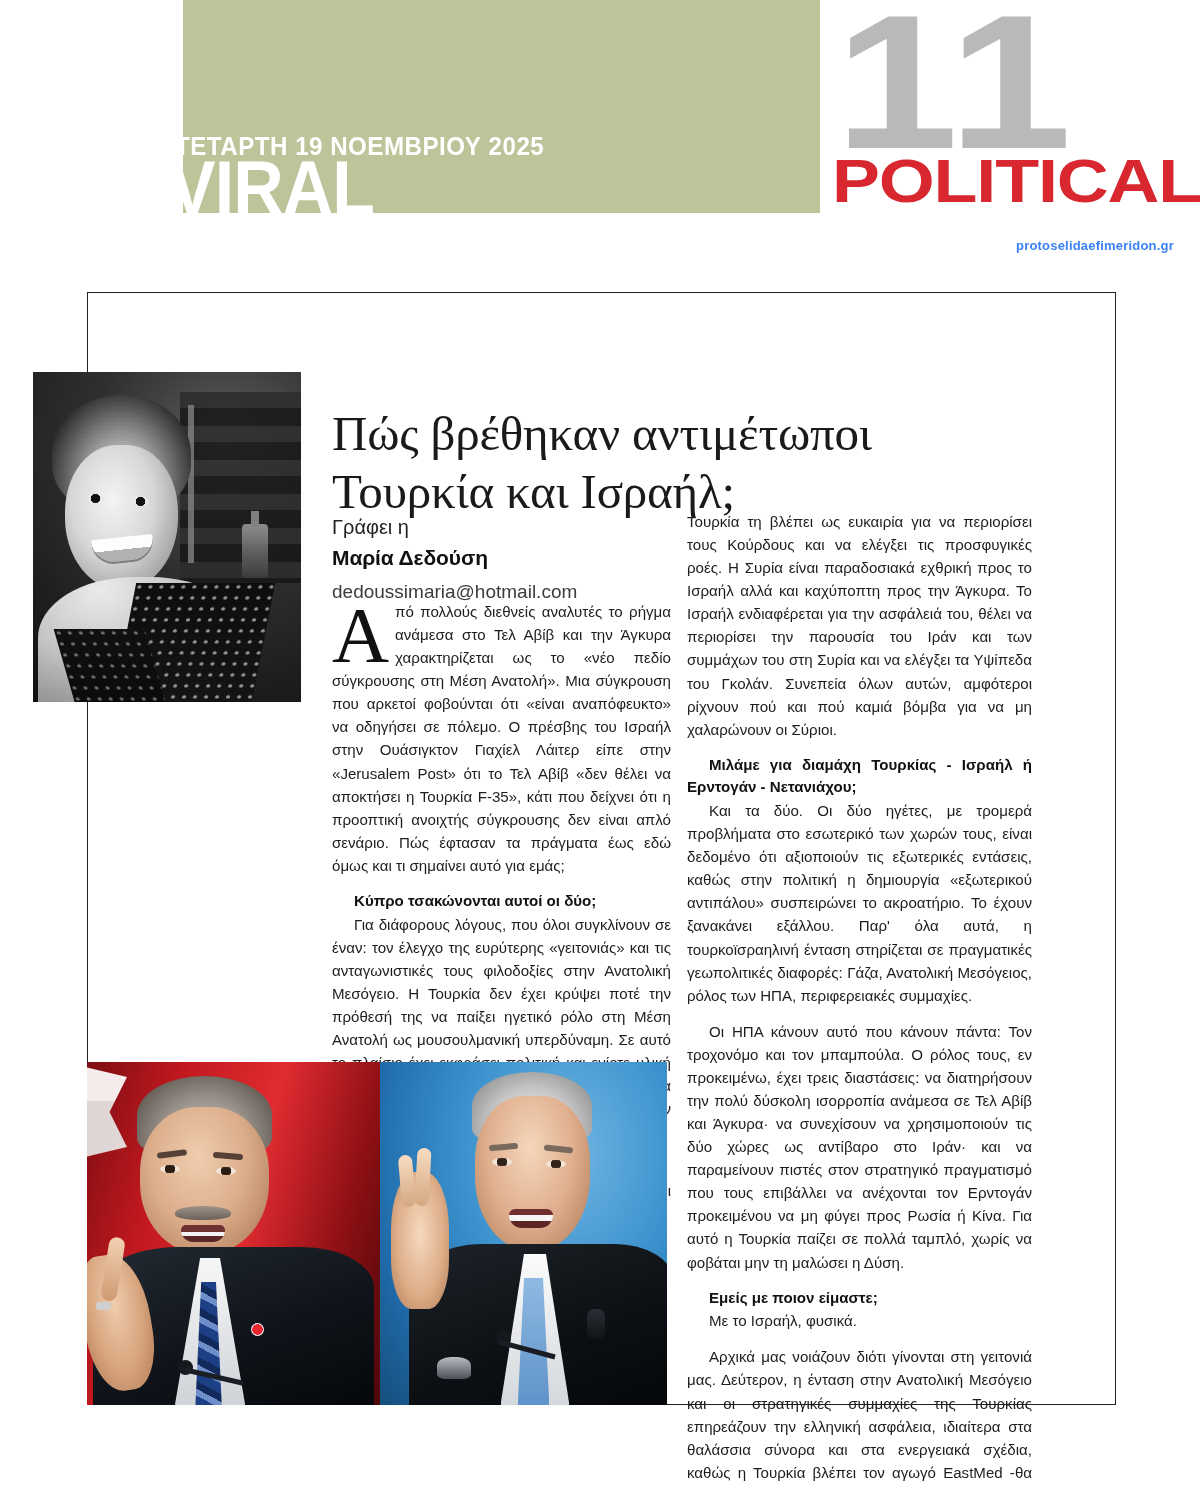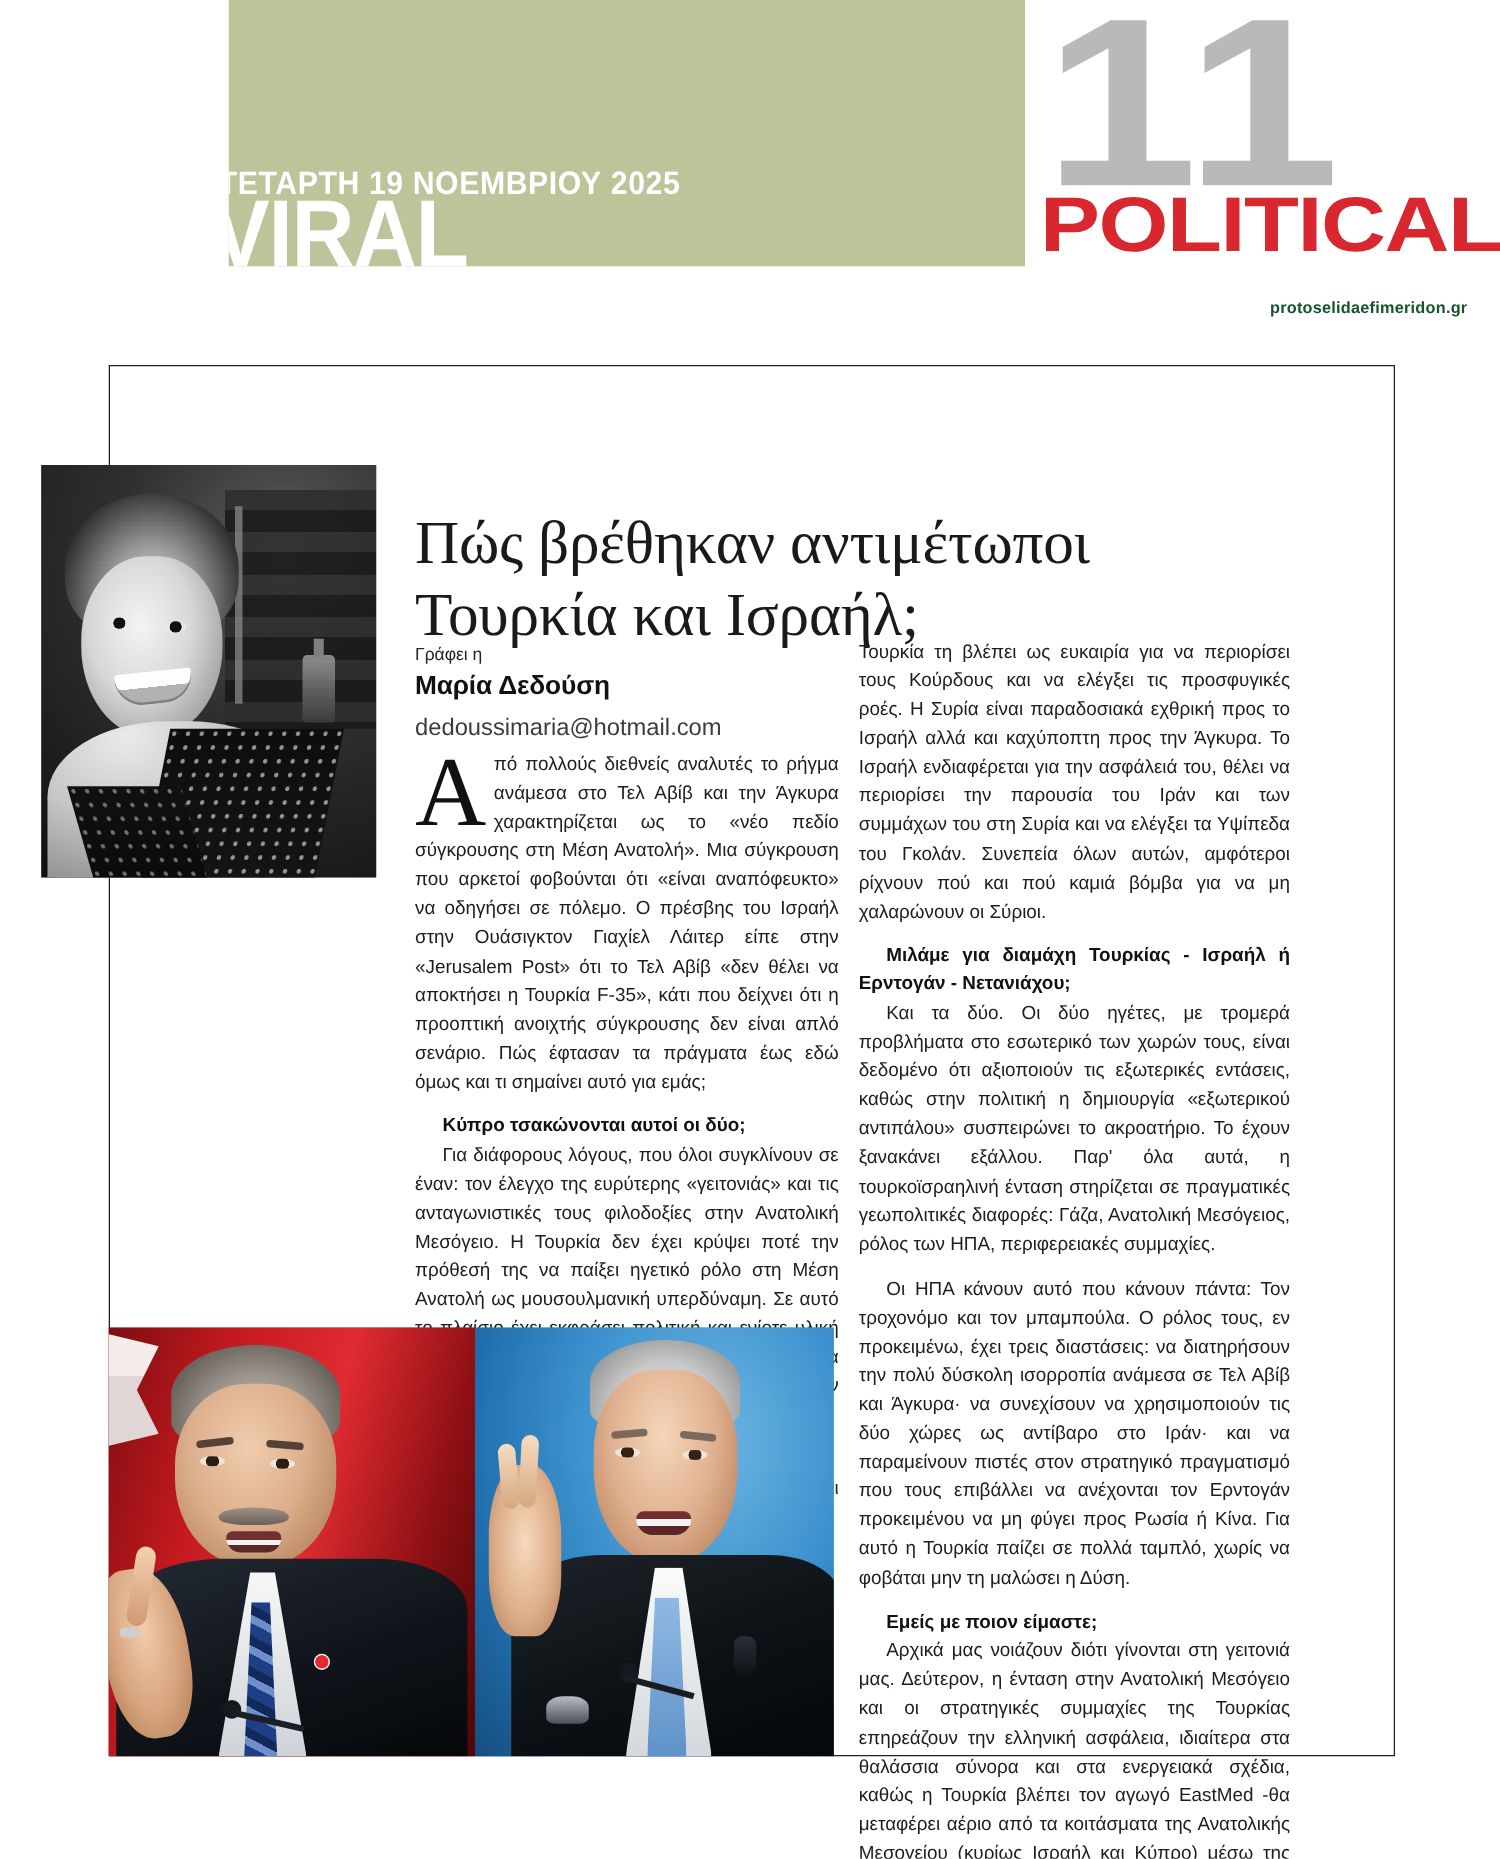--- a/index.html
+++ b/index.html
@@ -49,21 +49,21 @@
   .political-word{
     position:absolute;left:832px;top:150px;
     font-size:62px;line-height:1;font-weight:700;
     color:#d8272e;letter-spacing:-1px;
     font-family:"Liberation Sans", sans-serif;
     transform:scaleX(1.16);transform-origin:left top;
     white-space:nowrap;
   }
   .site-url{
     position:absolute;left:1016px;top:238px;
-    font-size:13px;font-weight:700;color:#14532d;
+    font-size:13px;font-weight:700;color:#3b82f6;
     letter-spacing:.2px;
     font-family:"Liberation Sans", sans-serif;
     white-space:nowrap;
   }
 
   
   #article-frame{
     position:absolute;left:87px;top:292px;
     width:1029px;height:1113px;
     border:1.5px solid #231f20;
@@ -130,21 +130,21 @@
     position:absolute;left:332px;top:372px;width:600px;
     font-family:"Liberation Serif", serif;
     font-size:49px;line-height:1.19;
     font-weight:400;color:#1a1a1a;
     letter-spacing:-.2px;
   }
   #headline .hl-line{display:block;}
 
   
   #byline{position:absolute;left:332px;top:513px;width:320px;}
-  .by-pre{font-size:14px;color:#232323;line-height:1.45;}
+  .by-pre{font-size:20px;color:#232323;line-height:1.45;}
   .by-name{font-size:21px;font-weight:700;color:#111111;line-height:1.5;letter-spacing:-.1px;}
   .by-mail{font-size:19px;color:#3c3c3c;line-height:1.9;}
 
   
   .col{
     position:absolute;
     font-size:15.1px;line-height:1.53;
     color:#1d1d1d;
     text-align:justify;
     font-family:"Liberation Sans", sans-serif;
@@ -316,20 +316,21 @@
   <p class="subhead">Διεκδικούν και τη Συρία;</p>
   <p>Η Συρία έχει την κακή τύχη να βρίσκεται ανάμεσά τους. Η</p>
 </div>
 
 <div id="col-right" class="col">
   <p class="tight no-ind">Τουρκία τη βλέπει ως ευκαιρία για να περιορίσει τους Κούρδους και να ελέγξει τις προσφυγικές ροές. Η Συρία είναι παραδοσιακά εχθρική προς το Ισραήλ αλλά και καχύποπτη προς την Άγκυρα. Το Ισραήλ ενδιαφέρεται για την ασφάλειά του, θέλει να περιορίσει την παρουσία του Ιράν και των συμμάχων του στη Συρία και να ελέγξει τα Υψίπεδα του Γκολάν. Συνεπεία όλων αυτών, αμφότεροι ρίχνουν πού και πού καμιά βόμβα για να μη χαλαρώνουν οι Σύριοι.</p>
   <p class="subhead">Μιλάμε για διαμάχη Τουρκίας - Ισραήλ ή Ερντογάν - Νετανιάχου;</p>
   <p class="tight">Και τα δύο. Οι δύο ηγέτες, με τρομερά προβλήματα στο εσωτερικό των χωρών τους, είναι δεδομένο ότι αξιοποιούν τις εξωτερικές εντάσεις, καθώς στην πολιτική η δημιουργία «εξωτερικού αντιπάλου» συσπειρώνει το ακροατήριο. Το έχουν ξανακάνει εξάλλου. Παρ' όλα αυτά, η τουρκοϊσραηλινή ένταση στηρίζεται σε πραγματικές γεωπολιτικές διαφορές: Γάζα, Ανατολική Μεσόγειος, ρόλος των ΗΠΑ, περιφερειακές συμμαχίες.</p>
   <p class="tight">Οι ΗΠΑ κάνουν αυτό που κάνουν πάντα: Τον τροχονόμο και τον μπαμπούλα. Ο ρόλος τους, εν προκειμένω, έχει τρεις διαστάσεις: να διατηρήσουν την πολύ δύσκολη ισορροπία ανάμεσα σε Τελ Αβίβ και Άγκυρα· να συνεχίσουν να χρησιμοποιούν τις δύο χώρες ως αντίβαρο στο Ιράν· και να παραμείνουν πιστές στον στρατηγικό πραγματισμό που τους επιβάλλει να ανέχονται τον Ερντογάν προκειμένου να μη φύγει προς Ρωσία ή Κίνα. Για αυτό η Τουρκία παίζει σε πολλά ταμπλό, χωρίς να φοβάται μην τη μαλώσει η Δύση.</p>
   <p class="subhead">Εμείς με ποιον είμαστε;</p>
+  <p class="tight">Με το Ισραήλ, φυσικά.</p>
   <p class="tight">Αρχικά μας νοιάζουν διότι γίνονται στη γειτονιά μας. Δεύτερον, η ένταση στην Ανατολική Μεσόγειο και οι στρατηγικές συμμαχίες της Τουρκίας επηρεάζουν την ελληνική ασφάλεια, ιδιαίτερα στα θαλάσσια σύνορα και στα ενεργειακά σχέδια, καθώς η Τουρκία βλέπει τον αγωγό EastMed -θα μεταφέρει αέριο από τα κοιτάσματα της Ανατολικής Μεσογείου (κυρίως Ισραήλ και Κύπρο) μέσω της Ελλάδας προς την Ευρώπη- ως προσπάθεια «περικύκλωσής» της.</p>
 
 </div>
 
 <div id="bottom-photos">
 
   <div class="bp" id="photo-erdogan">
     <div class="erd-bg"></div>
     <div class="erd-flagstar"></div>
     <div class="erd-hair"></div>

